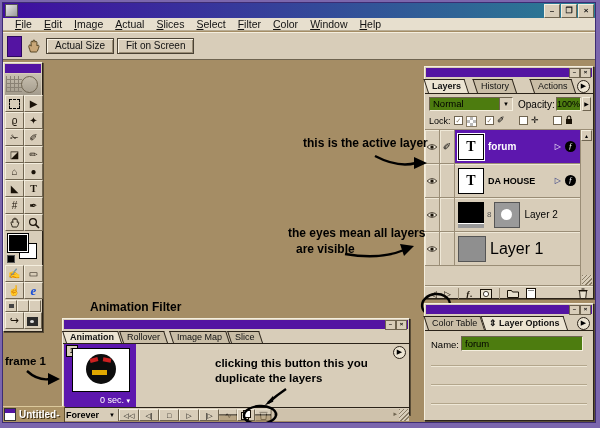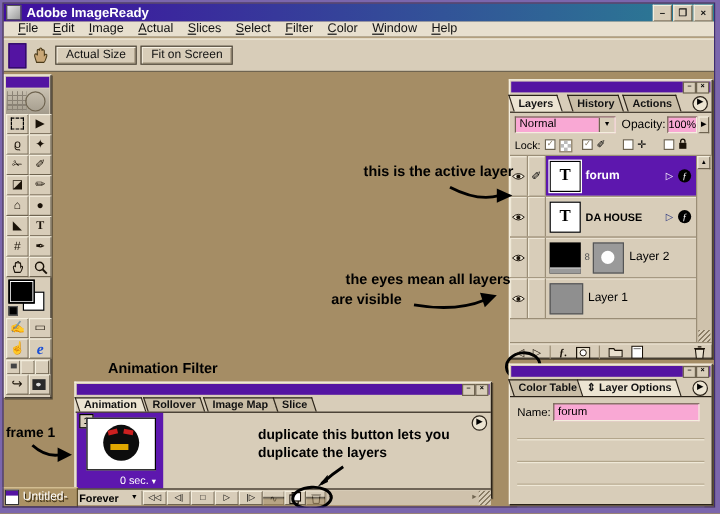--- a/index.html
+++ b/index.html
@@ -22,24 +22,24 @@
   .opt-swatch{left:4px;top:3px;width:13px;height:19px;background:#5414a2;border:1px solid #2c0860}
   .opt-btn{height:16px;background:#d8cdb9;border:1px solid #4a4234;box-shadow:inset 1px 1px 0 #f7f1e3,inset -1px -1px 0 #9a8d76;font-size:10px;color:#111;text-align:center;box-sizing:border-box;padding:0 8px;line-height:14px}
   
   .panel{background:#d8cdb9;border:1px solid;border-color:#f4eede #2a2218 #2a2218 #f4eede;box-shadow:1px 1px 0 rgba(0,0,0,.45);box-sizing:border-box}
   .ptitle{background:#5414a2;height:9px;position:relative}
   .pbtn{position:absolute;top:0;width:9px;height:8px;background:#d8cdb9;border:1px solid #6f6450;font-size:6px;line-height:6px;text-align:center;font-weight:bold;color:#000}
   .tabrow{position:relative;height:15px;border-bottom:1px solid #2a2218}
   .tab{position:absolute;top:1px;height:14px;font-size:9px;line-height:14px;color:#111;text-align:center}
   .tab .bg{position:absolute;left:0;top:0;right:0;bottom:0;background:#c9bda6;border:1px solid #2a2218;border-bottom:none;transform:skewX(18deg);transform-origin:100% 100%}
   .tab.active .bg{background:#ece4d2}
-  .tab .lbl{position:relative;padding:0 8px 0 4px;font-weight:bold}
+  .tab .lbl{position:relative;padding:0 8px 0 4px;font-weight:normal}
   .tab.active .lbl{font-weight:bold}
   .roundbtn{position:absolute;width:11px;height:11px;border:1px solid #2a2218;border-radius:50%;background:#ece4d2;font-size:7px;line-height:10px;text-align:center;color:#000}
-  .dd{background:#f9a8d4;border:1px solid;border-color:#6f6450 #f4eede #f4eede #6f6450;font-size:9.5px;color:#000;box-sizing:border-box}
+  .dd{background:#4d7c0f;border:1px solid;border-color:#6f6450 #f4eede #f4eede #6f6450;font-size:9.5px;color:#000;box-sizing:border-box}
   .ddarrow{background:#d8cdb9;border-left:1px solid #6f6450;font-size:6px;text-align:center;color:#000}
   .cb{width:9px;height:9px;background:#fff;border:1px solid #6f6450;box-sizing:border-box;font-size:7px;line-height:7px;text-align:center;color:#8a7d66}
   
   .tool{width:17px;height:15px;border:1px solid;border-color:#f4eede #6f6450 #6f6450 #f4eede;background:#d8cdb9;font-size:10px;line-height:15px;text-align:center;color:#1a1208;box-sizing:content-box}
   .hatch{background:repeating-linear-gradient(135deg,#8a7d66 0 1px,#d8cdb9 1px 3px)}
   
   .lrow{position:relative;border-bottom:1px solid #9a8d76;box-shadow:inset 0 1px 0 #efe8d7;display:flex}
   .lcell{width:14px;border-right:1px solid #9a8d76;box-shadow:inset 1px 1px 0 #efe8d7;display:flex;align-items:center;justify-content:center;flex:none}
   .lmain{flex:1;display:flex;align-items:center;padding-left:3px;gap:4px;min-width:0}
   .thumbT{width:24px;height:24px;background:#fff;border:1px solid #000;outline:1px solid #fff;font-family:"Liberation Serif",serif;font-weight:bold;font-size:14px;text-align:center;line-height:24px;color:#000;flex:none}
@@ -48,21 +48,20 @@
   .scrl{background:#cfc2ac;border-left:1px solid #9a8d76}
   .sbtn{background:#d8cdb9;border:1px solid;border-color:#f4eede #6f6450 #6f6450 #f4eede;box-sizing:border-box;text-align:center}
   .faded{opacity:.38}
   svg{display:block}
 </style>
 </head>
 <body>
 
 <div class="abs titlebar">
   <div class="app-icon"></div>
-  <span class="title-text">Adobe ImageReady</span>
   <div class="winbtns">
     <div class="winbtn">–</div>
     <div class="winbtn">❐</div>
     <div class="winbtn">×</div>
   </div>
 </div>
 
 <div class="abs menubar">
   <span class="menu-item">File</span>
   <span class="menu-item">Edit</span>
@@ -145,21 +144,21 @@
 </div>
 
 <div class="abs panel" style="left:424px;top:66px;width:170px;height:233px">
   <div class="ptitle" style="margin:1px">
     <div class="pbtn" style="right:12px">–</div>
     <div class="pbtn" style="right:1px">×</div>
   </div>
   <div class="tabrow">
     <div class="tab active" style="left:3px"><span class="bg"></span><span class="lbl">Layers</span></div>
     <div class="tab" style="left:52px"><span class="bg"></span><span class="lbl">History</span></div>
-    <div class="tab" style="left:98px"><span class="bg"></span><span class="lbl">Actions</span></div>
+    <div class="tab" style="left:109px"><span class="bg"></span><span class="lbl">Actions</span></div>
     <div class="roundbtn" style="right:3px;top:2px">▶</div>
   </div>
   <div style="position:relative;height:19px">
     <div class="abs dd" style="left:4px;top:3px;width:84px;height:14px;padding-left:3px;line-height:12px">
       <span>Normal</span>
       <span class="abs ddarrow" style="right:0;top:0;width:12px;height:12px;line-height:12px">▼</span>
     </div>
     <div class="abs" style="left:93px;top:5px;font-size:10px;color:#000">Opacity:</div>
     <div class="abs dd" style="left:131px;top:3px;width:25px;height:14px;text-align:center;line-height:12px;font-size:9px">100%</div>
     <div class="abs sbtn" style="left:157px;top:3px;width:9px;height:14px;font-size:6px;line-height:12px">▶</div>
@@ -239,21 +238,21 @@
       <div class="lrow" style="height:33px">
         <div class="lcell">
             <svg width="12" height="8" viewBox="0 0 13 9">
               <path d="M1 4.5 Q6.5 -0.8 12 4.5 Q6.5 9.8 1 4.5 Z" fill="#f2ecdc" stroke="#1a1208" stroke-width="0.9"></path>
               <circle cx="6.5" cy="4.6" r="1.9" fill="#1a1208"></circle>
             </svg>
           </div>
         <div class="lcell"></div>
         <div class="lmain">
           <div style="width:26px;height:24px;background:#8f8f8f;border:1px solid #555;flex:none"></div>
-          <span style="font-size:10px;color:#000">Layer 1</span>
+          <span style="font-size:16px;color:#000">Layer 1</span>
         </div>
       </div>
 
       <div class="abs" style="left:-6px;top:160px;pointer-events:none">
         <svg width="34" height="30" viewBox="0 0 34 30">
             <ellipse cx="17" cy="15" rx="14" ry="11" fill="none" stroke="#000" stroke-width="2.4" transform="rotate(-6 17 15)"></ellipse>
           </svg>
       </div>
     </div>
     <div class="scrl" style="width:12px;position:relative">
@@ -335,21 +334,21 @@
         <div class="abs" style="left:13px;top:5px;width:30px;height:30px;background:#0d0d0d;border-radius:50%">
           <div class="abs" style="left:4px;top:4px;width:8px;height:4px;background:#cc2020;transform:rotate(-14deg)"></div>
           <div class="abs" style="left:17px;top:4px;width:8px;height:4px;background:#cc2020;transform:rotate(10deg)"></div>
           <div class="abs" style="left:6px;top:16px;width:15px;height:5px;background:#e0a800"></div>
         </div>
       </div>
       <div class="abs" style="right:6px;bottom:2px;color:#fff;font-size:9px"><span>0 sec.</span> <span style="font-size:7px">▾</span></div>
     </div>
 
     <div class="abs note" style="left:152px;top:12px;font-size:11.5px;line-height:15px">
-      <div>duplicate this button lets you</div>
+      <div>clicking this button this you</div>
       <div>duplicate the layers</div>
     </div>
     <div class="abs" style="left:196px;top:42px;pointer-events:none">
       <svg width="30" height="24" viewBox="0 0 30 24">
           <path d="M27 3 Q18 9 9 17" fill="none" stroke="#000" stroke-width="2.4"></path>
           <path d="M14 15 L6 20 L13 9 Z" fill="#000" transform="rotate(8 9 17)"></path>
         </svg>
     </div>
   </div>
 
@@ -391,37 +390,37 @@
 </div>
 
 <div class="abs note" style="left:303px;top:136px">this is the active layer</div>
 <div class="abs" style="left:372px;top:150px">
   <svg width="56" height="22" viewBox="0 0 56 22">
       <path d="M3 6 Q26 18 44 13" fill="none" stroke="#000" stroke-width="2.4"></path>
       <path d="M42 7 L55 13 L42 19 Z" fill="#000"></path>
     </svg>
 </div>
 <div class="abs note" style="left:288px;top:226px">the eyes mean all layers</div>
-<div class="abs note" style="left:276px;top:242px">are visible</div>
+<div class="abs note" style="left:296px;top:242px">are visible</div>
 <div class="abs" style="left:342px;top:242px">
   <svg width="80" height="18" viewBox="0 0 80 18">
       <path d="M3 12 Q38 18 62 8" fill="none" stroke="#000" stroke-width="2.4"></path>
       <path d="M58 2 L72 4 L62 14 Z" fill="#000"></path>
     </svg>
 </div>
 <div class="abs note" style="left:90px;top:300px">Animation Filter</div>
 <div class="abs note" style="left:5px;top:355px;font-size:11.5px">frame 1</div>
 <div class="abs" style="left:24px;top:368px">
   <svg width="38" height="18" viewBox="0 0 38 18">
       <path d="M3 3 Q14 13 26 11" fill="none" stroke="#000" stroke-width="2.4"></path>
       <path d="M24 5 L36 11 L24 17 Z" fill="#000"></path>
     </svg>
 </div>
 
 <div class="abs" style="left:1px;top:406px;width:64px;height:17px;background:#ab9265;border:1px solid;border-color:#dcc99c #5c4b28 #5c4b28 #dcc99c;display:flex;align-items:center;padding-left:2px;box-sizing:border-box">
   <span style="width:10px;height:11px;background:#fff;border:1px solid #333;position:relative;margin-right:3px;flex:none">
       <span class="abs" style="left:0;top:0;width:10px;height:4px;background:#5414a2"></span>
     </span>
-  <span style="font-size:10px;font-weight:normal;color:#fff;text-shadow:1px 1px 0 #3a2c12;white-space:nowrap">Untitled-</span>
+  <span style="font-size:10px;font-weight:bold;color:#fff;text-shadow:1px 1px 0 #3a2c12;white-space:nowrap">Untitled-</span>
 </div>
 
 <div class="frame"></div>
 <div class="frame2"></div>
 
 </body></html>

